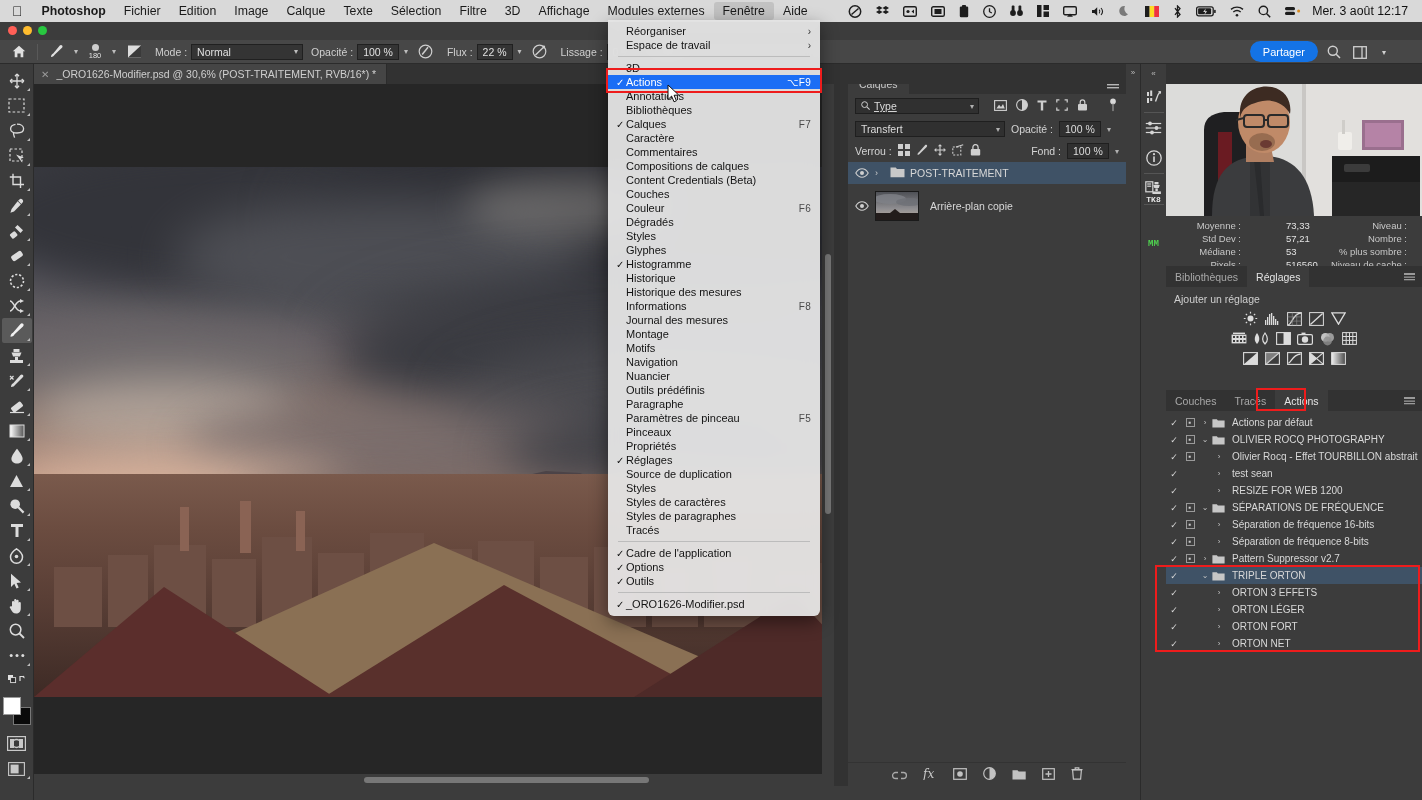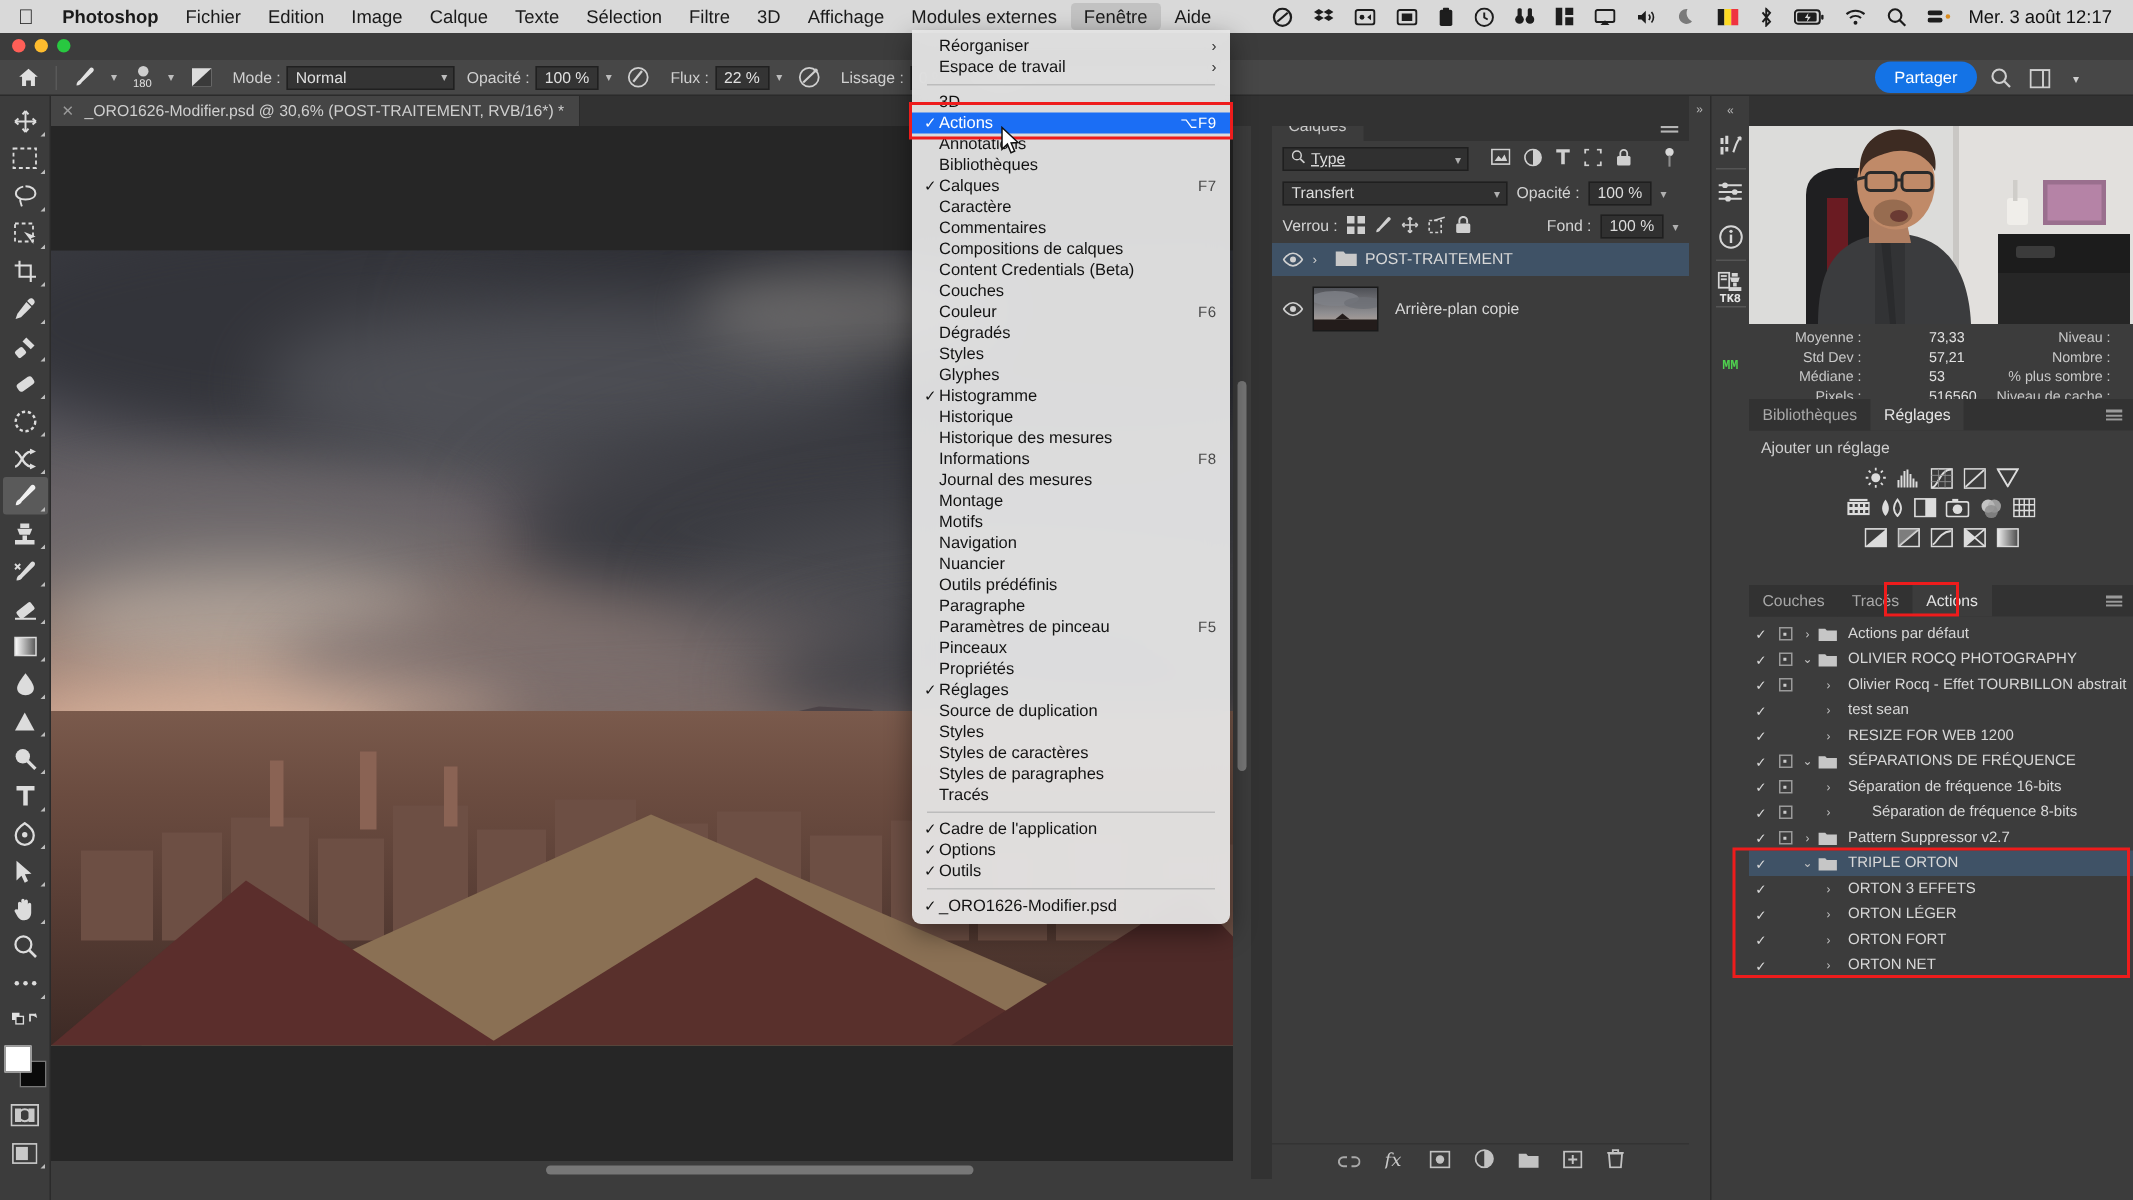--- a/index.html
+++ b/index.html
@@ -1258,21 +1258,21 @@
             <span style="margin-left: 4px;">Séparation de fréquence 16-bits</span>
           </div>
           <div class="actrow">
             <span class="ck">✓</span>
             <span class="bx">
               <span class="sqbox">▪</span>
             </span>
             <span style="width: 14px;"></span>
             <span class="tw">›</span>
             <span style="width: 2px;"></span>
-            <span style="margin-left: 20px;">Séparation de fréquence 8-bits</span>
+            <span style="margin-left: 4px;">Séparation de fréquence 8-bits</span>
           </div>
           <div class="actrow">
             <span class="ck">✓</span>
             <span class="bx">
               <span class="sqbox">▪</span>
             </span>
             <span class="tw">›</span>
             <span class="fo">
               <svg width="13" height="10" viewBox="0 0 13 10">
                 <path d="M.4 1.2 h4.4 l1.1 1.2 h6.7 v7 H.4z" fill="#c6c6c6"></path>

